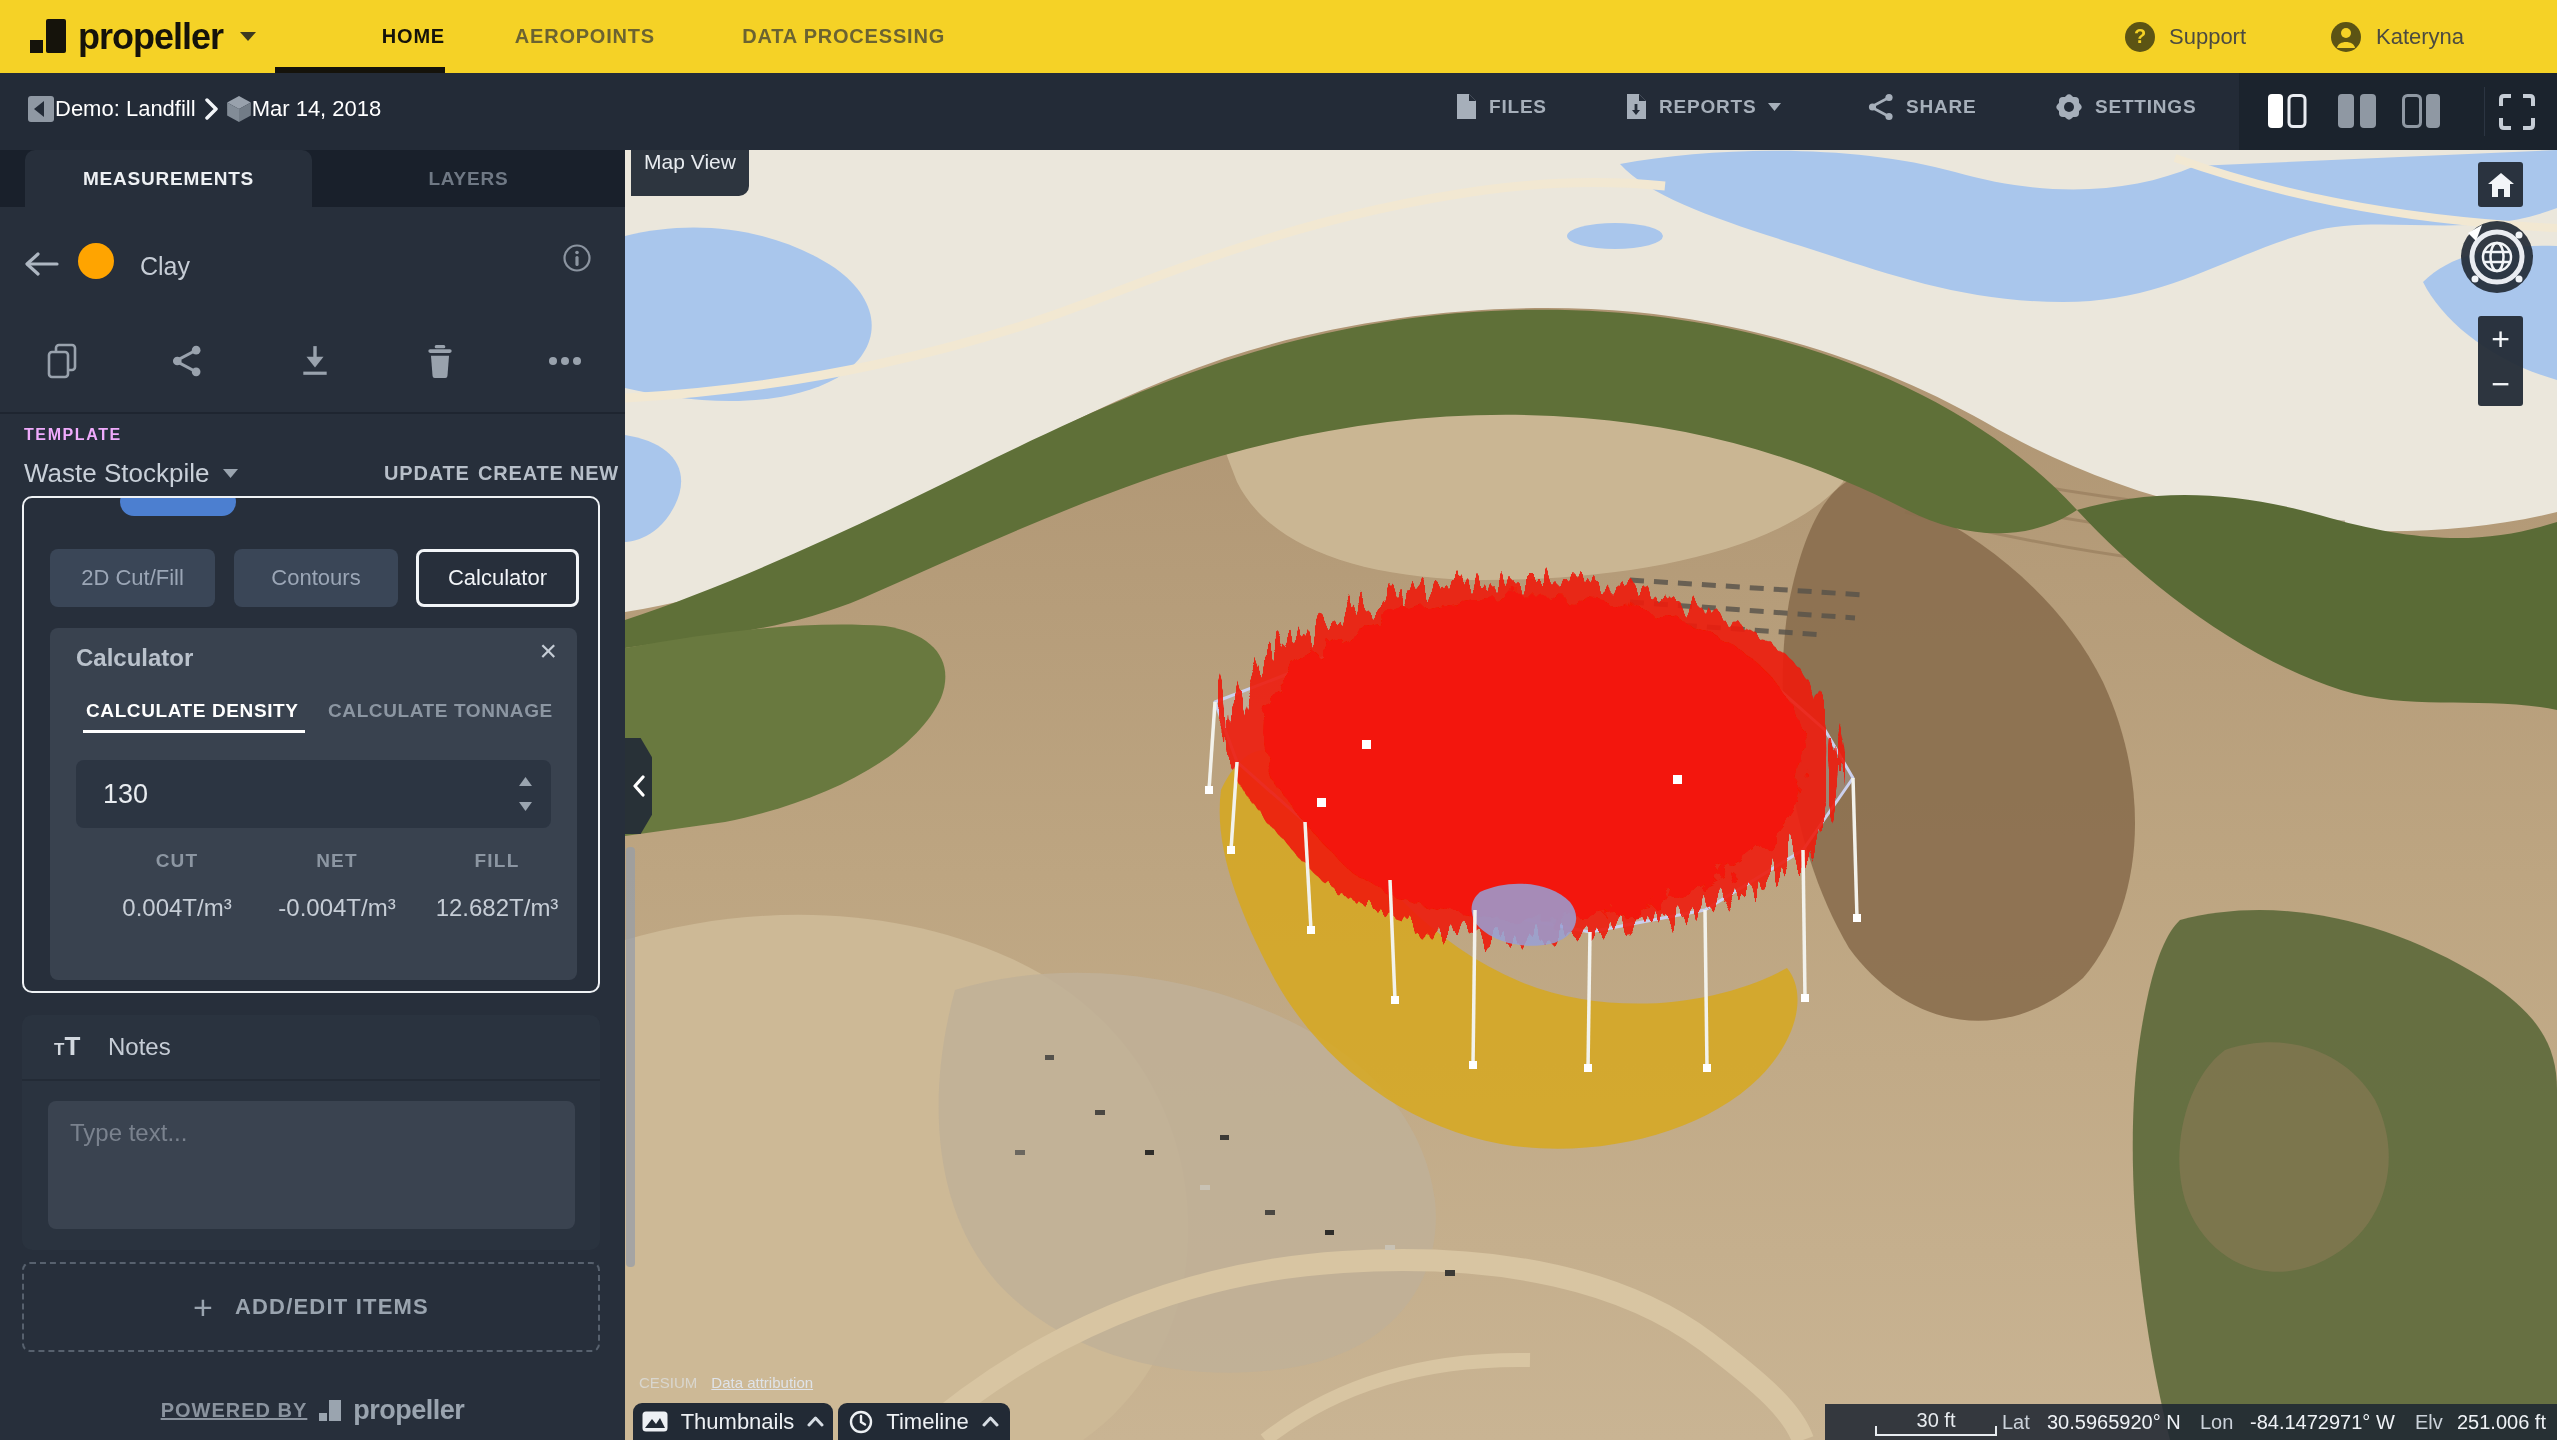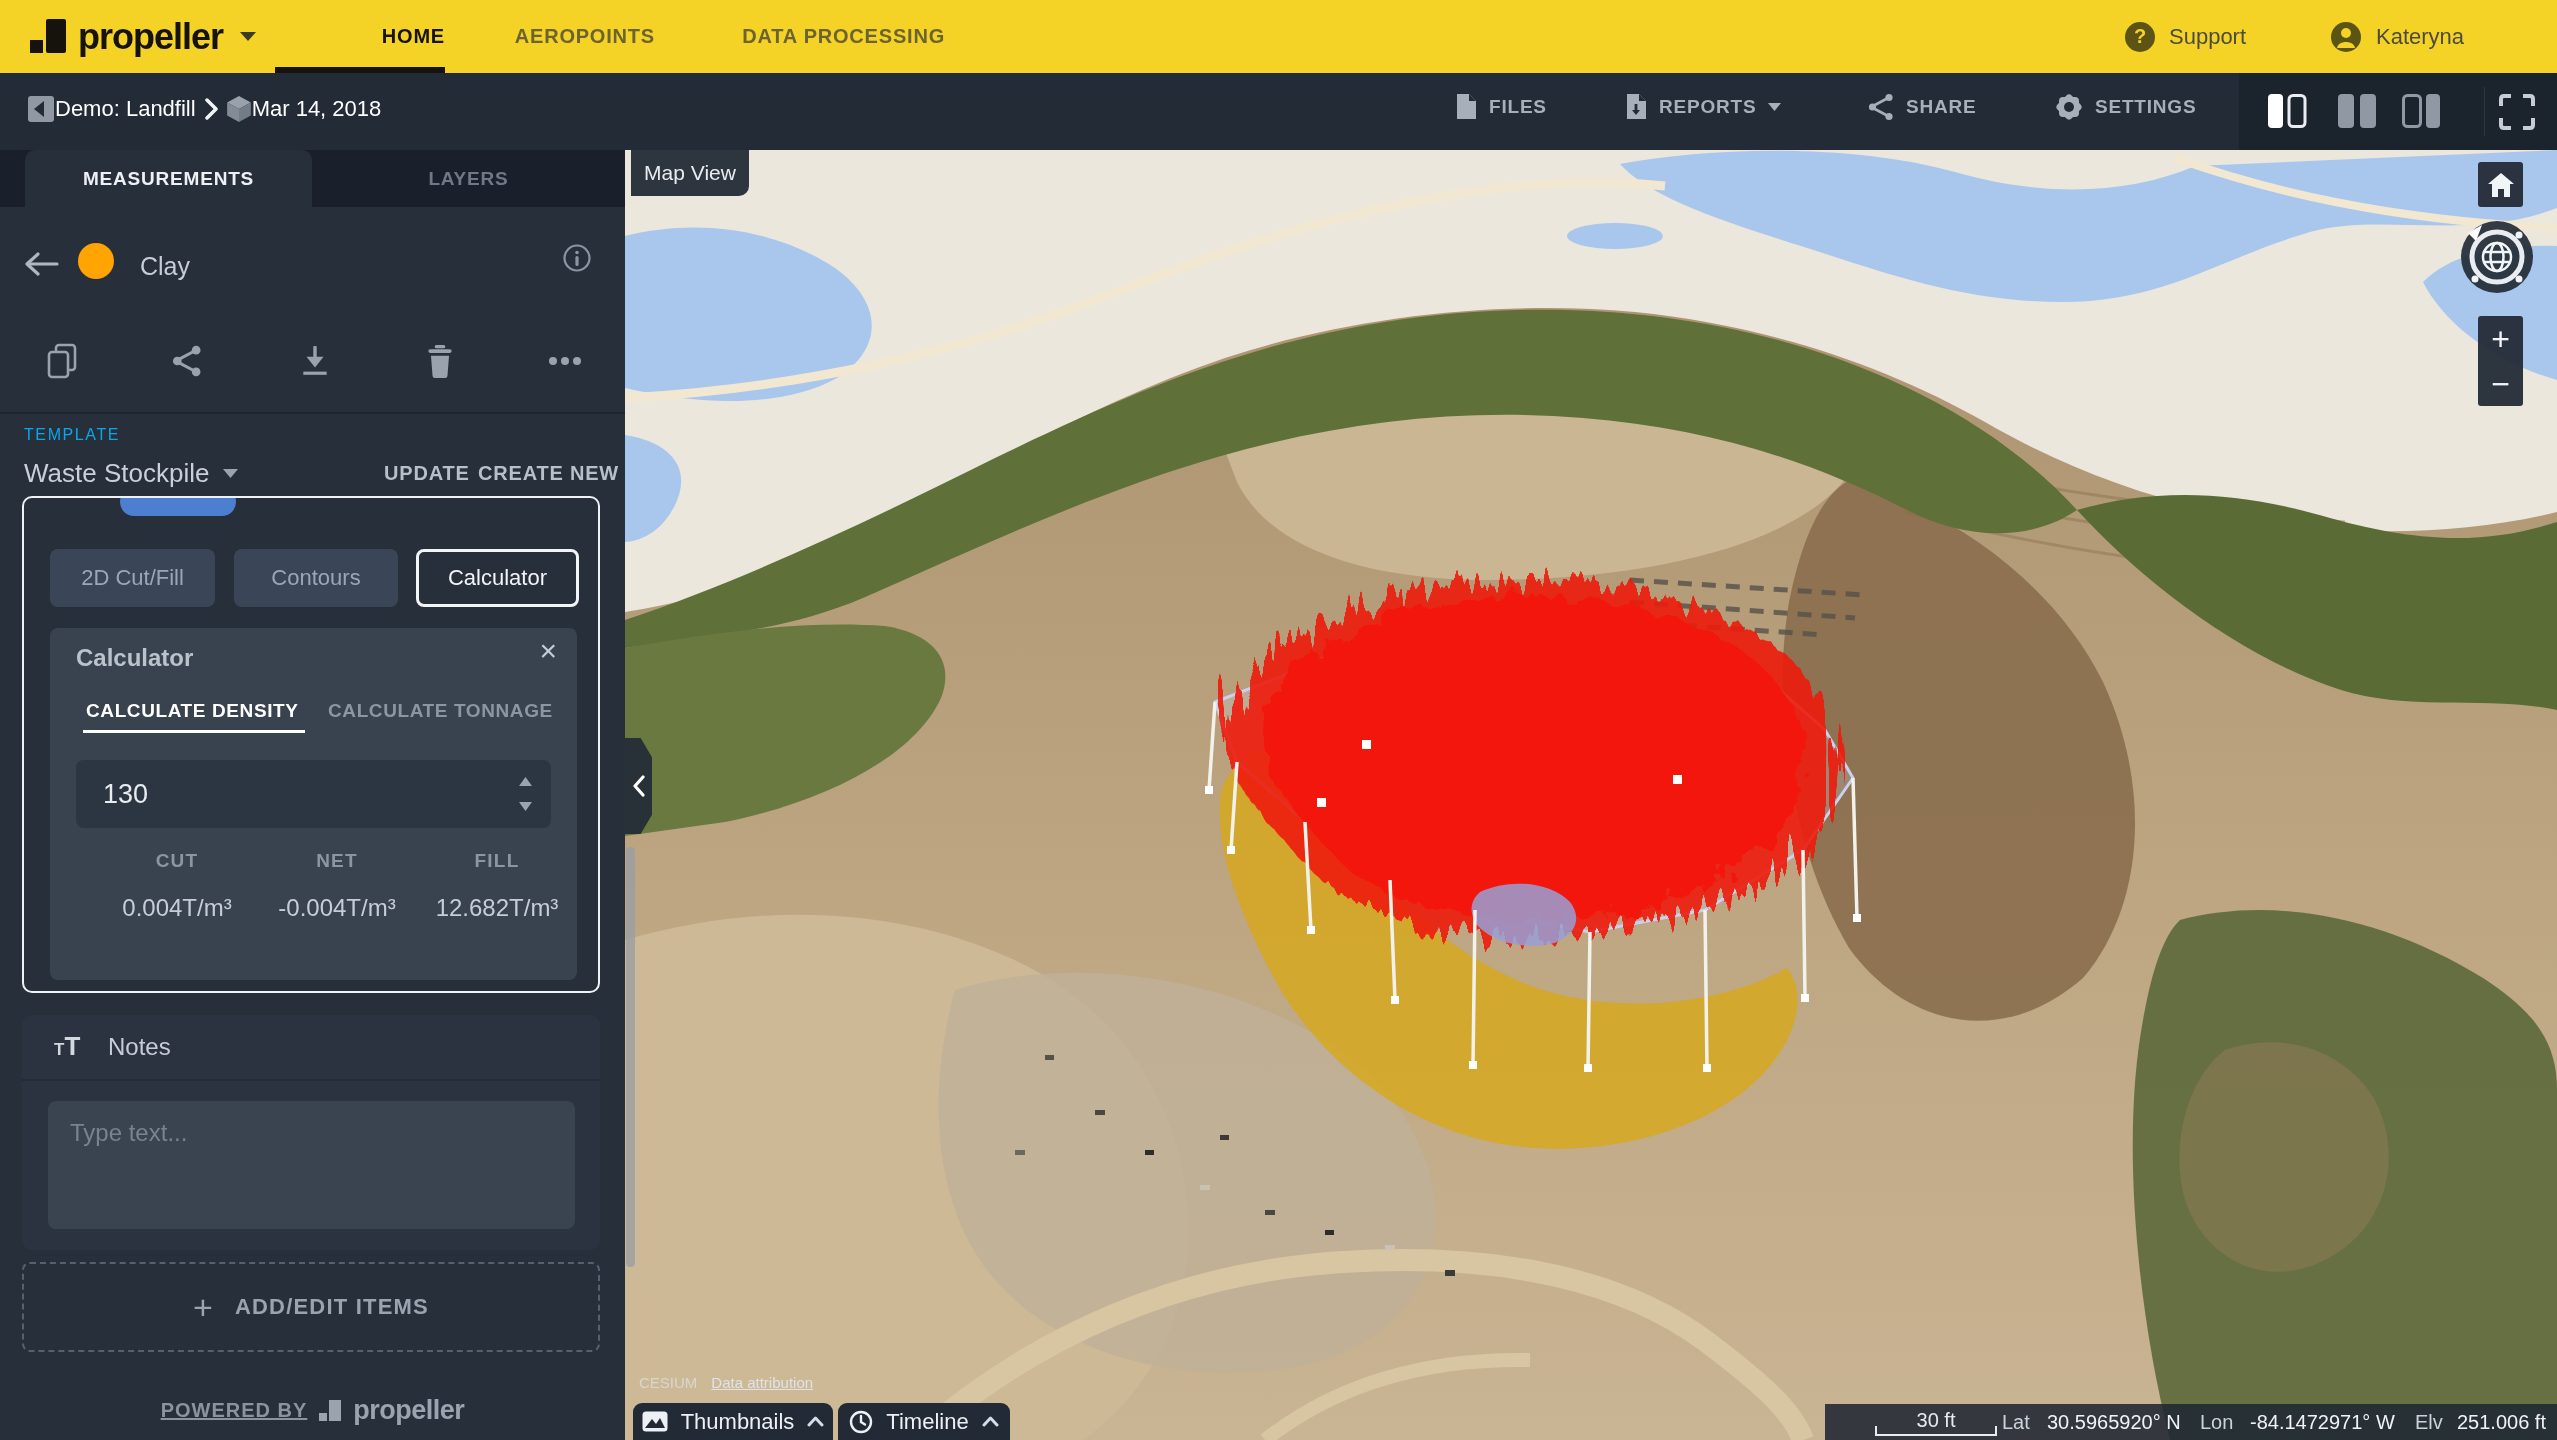--- a/index.html
+++ b/index.html
@@ -34,21 +34,21 @@
   #sidebar{left:0;top:150px;width:625px;height:1290px;background:#272F3B;}
   #tabrow{left:0;top:0;width:625px;height:57px;background:#19202B;}
   #tab-measurements{left:25px;top:0;width:287px;height:57px;background:#272F3B;border-radius:10px 10px 0 0;display:flex;align-items:center;justify-content:center;color:#EEF1F4;font-size:19px;font-weight:bold;letter-spacing:.8px;cursor:pointer;}
   #tab-layers{left:312px;top:0;width:313px;height:57px;display:flex;align-items:center;justify-content:center;color:#6F7884;font-size:19px;font-weight:bold;letter-spacing:.8px;cursor:pointer;}
   #clayrow{left:0;top:86px;width:625px;height:60px;}
   #clayrow .name{position:absolute;left:140px;top:16px;font-size:25px;color:#C6CDD6;}
   .dot{position:absolute;left:78px;top:7px;width:36px;height:36px;border-radius:50%;background:#FFA400;cursor:pointer;}
   #iconrow{left:0;top:182px;width:625px;height:60px;}
   .actbtn{position:absolute;top:4px;width:50px;height:50px;display:flex;align-items:center;justify-content:center;cursor:pointer;}
   #divider1{left:0;top:262px;width:625px;height:2px;background:#1E2530;}
-  #templabel{left:24px;top:276px;font-size:16px;font-weight:normal;letter-spacing:1.6px;color:#0ea5e9;}
+  #templabel{left:24px;top:276px;font-size:16px;font-weight:bold;letter-spacing:1.6px;color:#f0abfc;}
   #tempsel{left:24px;top:308px;display:flex;align-items:center;gap:14px;font-size:26px;color:#C9D0D9;cursor:pointer;}
   #updatebtn{left:384px;top:312px;font-size:20px;font-weight:bold;letter-spacing:.8px;color:#B7BFC9;cursor:pointer;}
   #createbtn{left:478px;top:312px;font-size:20px;font-weight:bold;letter-spacing:.8px;color:#B7BFC9;cursor:pointer;}
 
   #mcard{left:22px;top:346px;width:578px;height:497px;border:2px solid #EFF2F5;border-radius:10px;overflow:hidden;}
   #mcard .pill{position:absolute;left:96px;top:-10px;width:116px;height:28px;border-radius:14px;background:#4C7FD0;cursor:pointer;}
   .viewtab{position:absolute;top:51px;height:58px;border-radius:8px;display:flex;align-items:center;justify-content:center;font-size:22px;cursor:pointer;}
   .viewtab.dim{background:#3A4657;color:#9BA6B6;}
   .viewtab.sel{border:3px solid #F2F5F8;color:#F2F5F8;background:transparent;}
 
@@ -80,21 +80,21 @@
   #addedit .ae{font-size:22px;font-weight:bold;letter-spacing:1.2px;}
   #powered{left:0;top:1245px;width:625px;display:flex;align-items:center;justify-content:center;gap:12px;}
   #powered .pby{font-size:20px;font-weight:bold;letter-spacing:1px;color:#8A939E;text-decoration:underline;cursor:pointer;}
   #powered .pmark{position:relative;width:22px;height:22px;}
   #powered .pmark .b1{position:absolute;left:0;bottom:1px;width:8px;height:8px;background:#9AA4AF;}
   #powered .pmark .b2{position:absolute;left:10px;top:0;width:12px;height:21px;background:#9AA4AF;}
   #powered .pbrand{font-size:27px;font-weight:bold;color:#9AA4AF;letter-spacing:-.5px;}
 
   
   #map{left:625px;top:150px;width:1932px;height:1290px;overflow:hidden;background:#EBE7DC;}
-  #mapviewtag{left:6px;top:0;width:118px;height:46px;background:rgba(35,43,54,.95);border-radius:0 0 10px 0;display:flex;align-items:center;justify-content:center;color:#E8ECF0;font-size:21px;}
+  #mapviewtag{left:6px;top:0;width:118px;height:46px;background:rgba(35,43,54,.95);border-radius:0 0 10px 0;display:flex;justify-content:center;color:#E8ECF0;font-size:21px;}
   #collapse{left:0;top:588px;width:27px;height:96px;background:rgba(35,43,54,.92);clip-path:polygon(0 0,58% 0,100% 20%,100% 80%,58% 100%,0 100%);display:flex;align-items:center;justify-content:center;cursor:pointer;}
   #sbscroll{left:1px;top:697px;width:9px;height:420px;background:rgba(151,158,167,.75);border-radius:4px;cursor:grab;}
   #homebtn{left:1853px;top:12px;width:45px;height:45px;background:rgba(35,43,54,.95);border-radius:3px;display:flex;align-items:center;justify-content:center;cursor:pointer;}
   #compass{left:1835px;top:70px;width:74px;height:74px;cursor:pointer;}
   #zoomctl{left:1853px;top:166px;width:45px;height:90px;background:rgba(35,43,54,.95);border-radius:3px;}
   #zoomctl .z{position:absolute;left:0;width:45px;height:45px;display:flex;align-items:center;justify-content:center;color:#F2F5F8;font-size:32px;font-weight:300;cursor:pointer;line-height:1;}
   #attrib{left:14px;top:1224px;display:flex;gap:14px;align-items:center;font-size:15px;}
   #attrib .ces{color:rgba(222,226,230,.7);}
   #attrib .lnk{color:#DFE3E8;text-decoration:underline;cursor:pointer;}
   .btab{top:1253px;height:37px;background:#222A35;border-radius:9px 9px 0 0;display:flex;align-items:center;justify-content:center;gap:13px;color:#EDF0F4;font-size:22px;cursor:pointer;}

